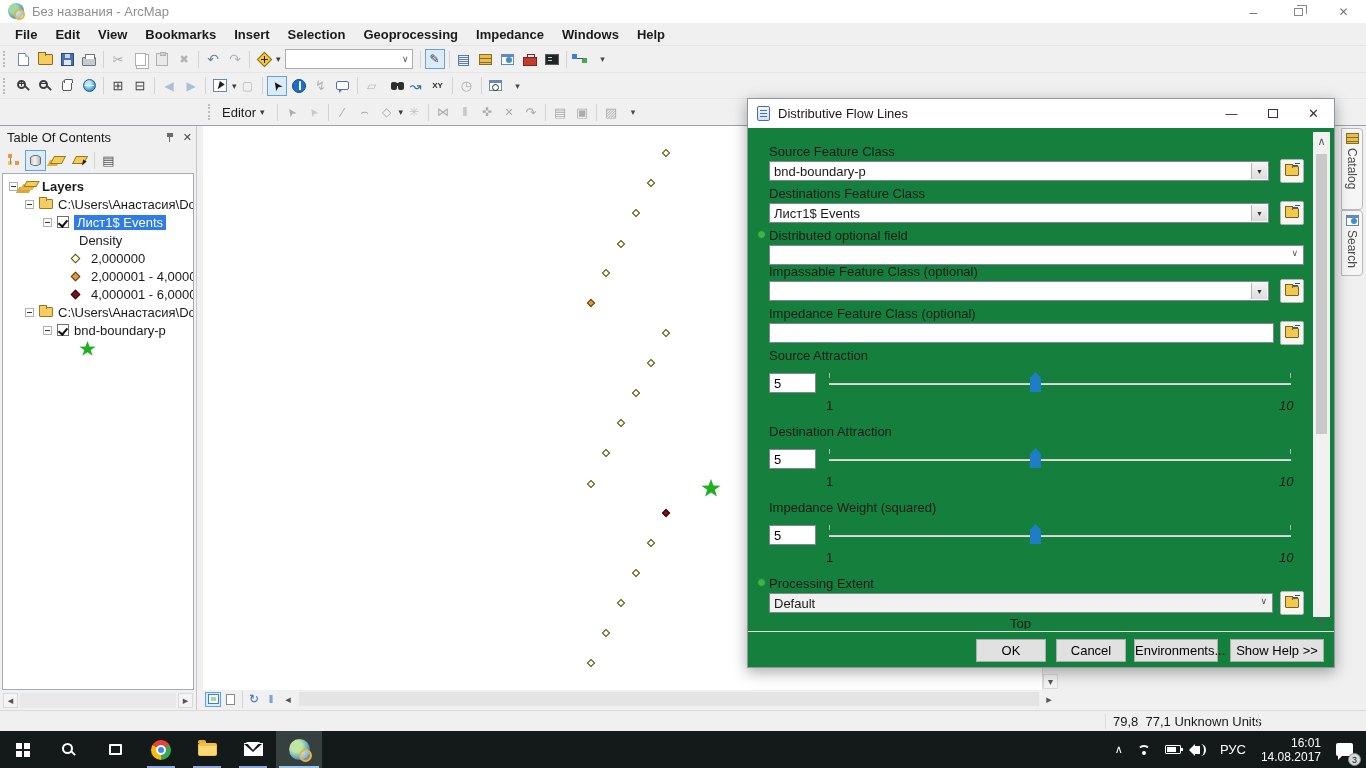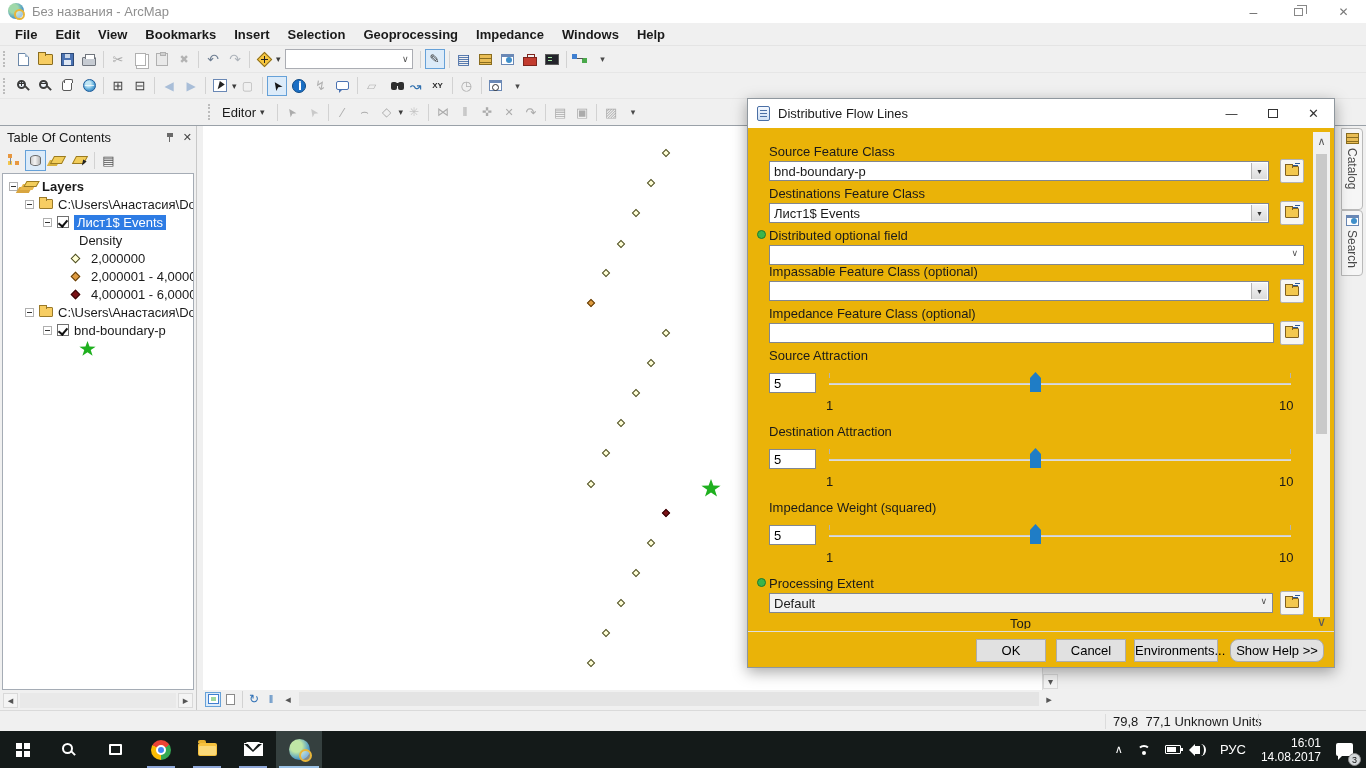--- a/index.html
+++ b/index.html
@@ -145,21 +145,21 @@
   .i-layoutview { width:9px; height:11px; background:#fff; border:1px solid #8a8a8a; }
   .map-hscroll .track { flex:1; height:14px; background:#e4e4e4; margin:0 2px; }
 
   
   .side-tab { position:absolute; left:1341px; width:22px; background:#f6f6f6; border:1px solid #b9b9b9; border-radius:0 4px 4px 0; display:flex; flex-direction:column; align-items:center; padding-top:4px; }
   #tab-catalog { top:128px; height:82px; }
   #tab-search  { top:210px; height:66px; }
   .vtext { writing-mode:vertical-rl; font-size:12px; color:#4a4a4a; margin-top:4px; }
 
   
-  .dialog { position:absolute; left:747px; top:98px; width:588px; height:570px; background:#eab308; border:1px solid #8f979e; box-shadow:0 4px 14px rgba(0,0,0,.35); z-index:50; }
+  .dialog { position:absolute; left:747px; top:98px; width:588px; height:570px; background:#15803d; border:1px solid #8f979e; box-shadow:0 4px 14px rgba(0,0,0,.35); z-index:50; }
   .dlg-title { height:29px; background:#fff; display:flex; align-items:center; padding-left:9px; }
   .i-script { width:13px; height:15px; background:linear-gradient(#f4f8ff,#cfe0f4); border:1px solid #4a6fa5; border-radius:2px; position:relative; margin-right:8px; }
   .i-script::after { content:""; position:absolute; left:2px; top:3px; width:7px; height:1px; background:#4a6fa5; box-shadow:0 3px 0 #4a6fa5, 0 6px 0 #4a6fa5; }
   .dlg-title .sp { flex:1; }
   .dlg-btn { width:41px; height:29px; display:flex; align-items:center; justify-content:center; }
   .winbox { width:10px; height:9px; border:1px solid #333; }
   .flabel { position:absolute; left:21px; }
   .reqdot { position:absolute; left:9px; width:9px; height:9px; border-radius:50%; background:#3bb54a; border:1px solid #1e7a30; }
   .combo { position:absolute; left:21px; height:20px; background:#fff; border:1px solid #828790; display:flex; align-items:center; padding-left:4px; }
   .combo .arrowbtn { position:absolute; right:1px; top:1px; bottom:1px; width:16px; background:linear-gradient(#f4f4f4,#dcdcdc); border-left:1px solid #b5b5b5; display:flex; align-items:center; justify-content:center; }
@@ -170,30 +170,30 @@
   .i-folderplus { width:14px; height:10px; background:#f3c84f; border:1px solid #806020; border-radius:1px; position:relative; }
   .i-folderplus::before { content:""; position:absolute; left:-1px; top:-3px; width:6px; height:3px; background:#f3c84f; border:1px solid #806020; border-bottom:none; }
   .i-folderplus::after { content:""; position:absolute; right:-2px; top:-4px; width:5px; height:1px; background:#2a5a9a; box-shadow:-2px 2px 0 #2a5a9a; }
   .slider-block { position:absolute; left:21px; width:545px; height:70px; }
   .sl-label { position:absolute; left:0; top:0; }
   .sl-value { position:absolute; left:0; top:25px; width:47px; height:20px; border:1px solid #828790; background:#fff; font-family:"Liberation Sans",sans-serif; font-size:13px; padding-left:4px; }
   .sl-track { position:absolute; left:60px; top:35px; width:462px; height:2px; background:#dcdcdc; border-top:1px solid #cfcfcf; }
   .sl-tick { position:absolute; top:25px; width:1px; height:5px; background:#b5b5b5; }
   .sl-thumb { position:absolute; left:261px; top:24px; width:11px; height:20px; background:#1f7dc6; clip-path:polygon(50% 0,100% 30%,100% 100%,0 100%,0 30%); }
   .sl-min { position:absolute; left:57px; top:50px; }
-  .sl-max { position:absolute; left:510px; top:50px; }
+  .sl-max { position:absolute; left:510px; top:50px;font-style:italic; }
   .dlg-scroll { position:absolute; right:4px; top:33px; width:17px; height:485px; background:#f1f1f1; }
   .dlg-scroll .thumb { position:absolute; left:3px; top:22px; width:11px; height:280px; background:#c9c9c9; }
   .dlg-scroll .up { position:absolute; left:0; top:0; width:17px; height:18px; display:flex; align-items:center; justify-content:center; }
   .dlg-scroll .down { position:absolute; left:0; bottom:-14px; width:17px; height:20px; display:flex; align-items:center; justify-content:center; }
   .clipped-top { position:absolute; left:0; top:517px; width:545px; height:13px; overflow:hidden; text-align:center; }
   .dlg-buttons { position:absolute; left:0; top:532px; width:100%; height:37px; border-top:1px solid #dfdfdf; }
   .dlg-buttons button { position:absolute; top:7px; height:23px; background:#e1e1e1; border:1px solid #adadad; font-family:"Liberation Sans",sans-serif; font-size:13px; }
   #btn-ok { left:228px; width:70px; } #btn-cancel { left:308px; width:70px; }
-  #btn-env { left:386px; width:84px; } #btn-help { left:482px; width:94px;border-radius:8px; }
+  #btn-env { left:386px; width:84px; } #btn-help { left:482px; width:94px; }
 
   
   .statusbar { position:absolute; left:0; top:710px; width:100%; height:21px; background:#f0f0f0; border-top:1px solid #dadada; }
   .status-coords { position:absolute; left:1113px; top:3px; white-space:pre; }
   .status-div { position:absolute; top:3px; width:1px; height:15px; background:#dcdcdc; }
 
   
   .taskbar { position:absolute; left:0; top:731px; width:100%; height:37px; background:#141a19; display:flex; align-items:stretch; z-index:60; }
   .task-item { width:46px; display:flex; align-items:center; justify-content:center; position:relative; }
   .task-item.running::after { content:""; position:absolute; bottom:0; left:9px; right:9px; height:2px; background:#8fa8d9; }

